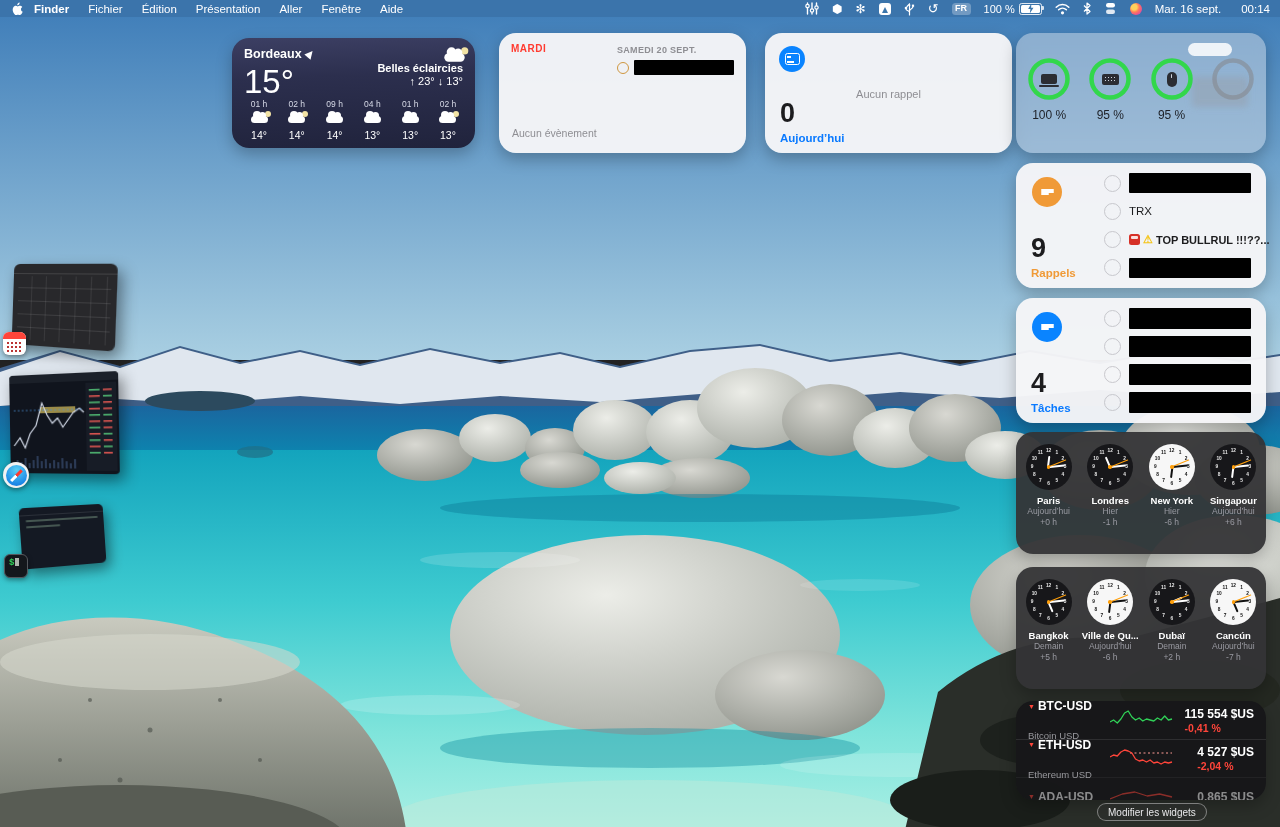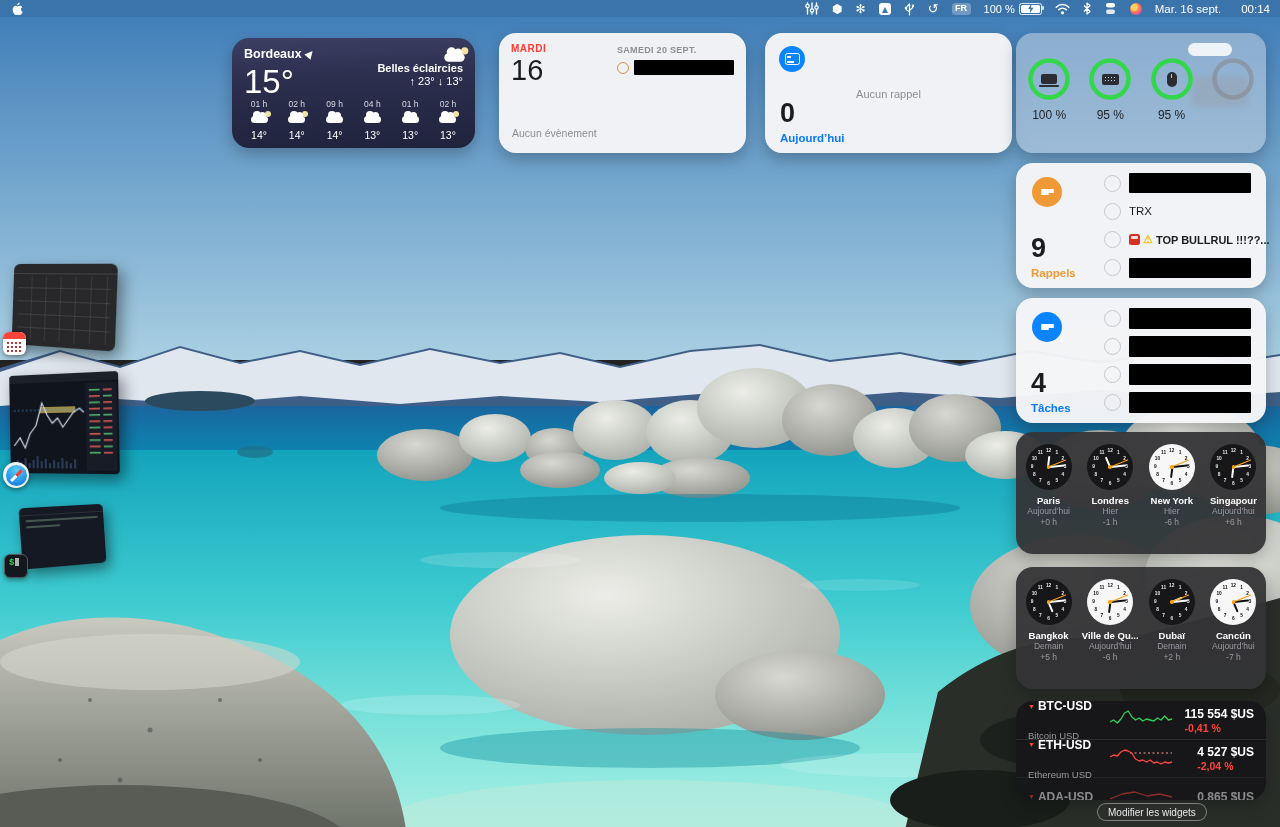--- a/index.html
+++ b/index.html
@@ -276,20 +276,29 @@
     <ellipse cx="1200" cy="690" rx="80" ry="30" fill="#23271f" opacity=".8"></ellipse>
     <ellipse cx="980" cy="800" rx="90" ry="30" fill="#1a1e1a"></ellipse>
   </svg>
 
   <div id="menubar">
     <div style="margin-left:11px;display:flex;align-items:center;">
       <svg width="12" height="14" viewBox="0 0 13 15">
           <path fill="#fff" d="M10.8 7.9c0-1.6 1.3-2.4 1.4-2.5-.8-1.1-2-1.3-2.4-1.3-1-.1-2 .6-2.5.6S6 4.1 5.2 4.1C4.1 4.1 3 4.8 2.4 5.8 1.2 7.8 2.1 10.8 3.2 12.4c.6.8 1.2 1.7 2.1 1.7.8 0 1.2-.5 2.2-.5s1.3.5 2.2.5 1.5-.8 2-1.6c.6-.9.9-1.8.9-1.9-.1 0-1.8-.7-1.8-2.7zM8.7 2.6c.4-.6.8-1.3.7-2.1-.7 0-1.5.5-2 1-.4.5-.8 1.3-.7 2 .8.1 1.5-.4 2-.9z"></path>
         </svg>
     </div>
+    <div id="menus">
+        <span class="menu-item active">Finder</span>
+        <span class="menu-item">Fichier</span>
+        <span class="menu-item">Édition</span>
+        <span class="menu-item">Présentation</span>
+        <span class="menu-item">Aller</span>
+        <span class="menu-item">Fenêtre</span>
+        <span class="menu-item">Aide</span>
+      </div>
 
     <div id="status">
       <svg width="14" height="13" viewBox="0 0 14 13">
         <g stroke="#fff" stroke-width="1.4" stroke-linecap="round">
           <path d="M2.5 1 v11"></path>
             <path d="M7 1 v11"></path>
             <path d="M11.5 1 v11"></path>
         </g>
         <circle cx="2.5" cy="4" r="1.7" fill="#3b76ac" stroke="#fff" stroke-width="1.2"></circle>
         <circle cx="7" cy="8.5" r="1.7" fill="#3b76ac" stroke="#fff" stroke-width="1.2"></circle>
@@ -360,21 +369,20 @@
         <div class="hour-col"><span class="hour-label">02 h</span><span class="cloud"><span class="moon"></span></span><span class="hour-temp">14°</span></div>
         <div class="hour-col"><span class="hour-label">09 h</span><span class="cloud"></span><span class="hour-temp">14°</span></div>
         <div class="hour-col"><span class="hour-label">04 h</span><span class="cloud"></span><span class="hour-temp">13°</span></div>
         <div class="hour-col"><span class="hour-label">01 h</span><span class="cloud"></span><span class="hour-temp">13°</span></div>
         <div class="hour-col"><span class="hour-label">02 h</span><span class="cloud"><span class="moon"></span></span><span class="hour-temp">13°</span></div>
       </div>
   </div>
 
   <div id="calendar" class="widget light">
     <div class="weekday">MARDI</div>
-    <div class="daynum">16</div>
     <div class="noevent">Aucun évènement</div>
     <div class="upcoming">
       <div class="upc-date">SAMEDI 20 SEPT.</div>
       <div class="upc-row">
         <span class="upc-ring"></span>
         <span class="redact upc-bar"></span>
       </div>
     </div>
   </div>
 

